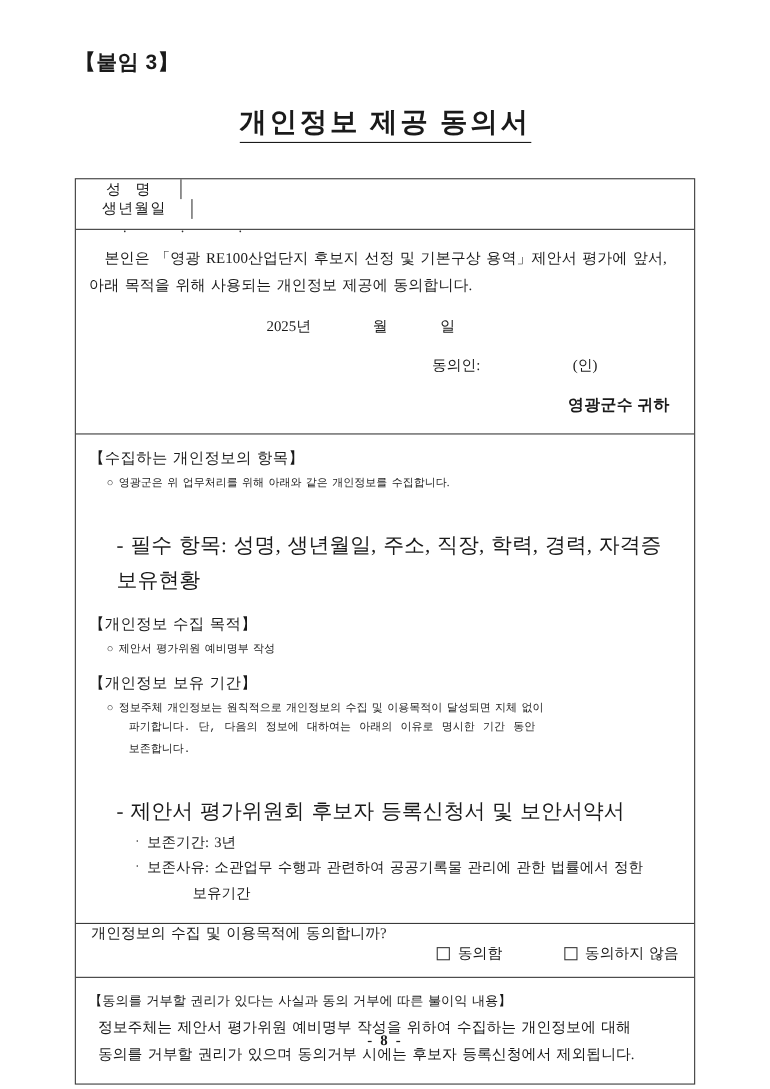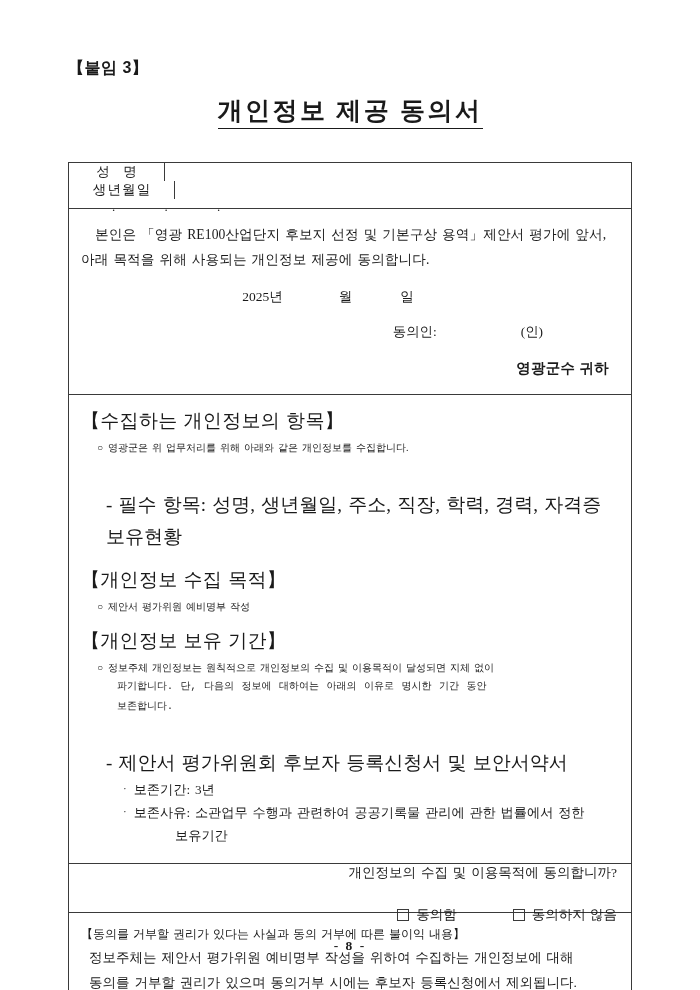--- a/index.html
+++ b/index.html
@@ -19,22 +19,22 @@
     position: absolute;
     left: 0; top: 0;
     width: 700px;
     height: 990px;
   }
 
   
   .attach-tag {
     position: absolute;
     left: 68px;
-    top: 58px;
-    font-size: 16px;
+    top: 44px;
+    font-size: 19px;
     font-weight: bold;
     letter-spacing: 0.5px;
     font-family: "Liberation Sans", "DejaVu Sans", sans-serif;
   }
 
   
   .doc-title {
     position: absolute;
     left: 0;
     top: 94px;
@@ -135,21 +135,21 @@
   }
 
   
   .info-block {
     padding: 13px 12px 15px 12px;
     display: block;
   }
   .sec { margin-bottom: 13px; }
   .sec:last-child { margin-bottom: 0; }
   .sec-head {
-    font-size: 19px;
+    font-size: 14px;
     letter-spacing: 0.3px;
     word-spacing: 1px;
     margin-bottom: 5px;
   }
   .lvl1 {
     font-size: 10px;
     line-height: 1.72;
     padding-left: 18px;
     text-indent: -2px;
     word-spacing: 1.5px;
@@ -173,24 +173,23 @@
     line-height: 1.74;
     padding-left: 42px;
     word-spacing: 1.5px;
   }
   .lvl3 .dot { margin-right: 7px; font-size: 11px; vertical-align: 2px; }
   .lvl3-cont { padding-left: 94px; }
 
   
   .q-row {
     height: 49px;
-    align-items: flex-end;
+    align-items: flex-start;
     padding: 0 14px;
     box-sizing: border-box;
-    gap: 24px;
   }
   .q-text {
     font-size: 13.5px;
     word-spacing: 1.5px;
   }
   .opts {
     margin-left: auto;
     display: flex;
     align-items: center;
   }

